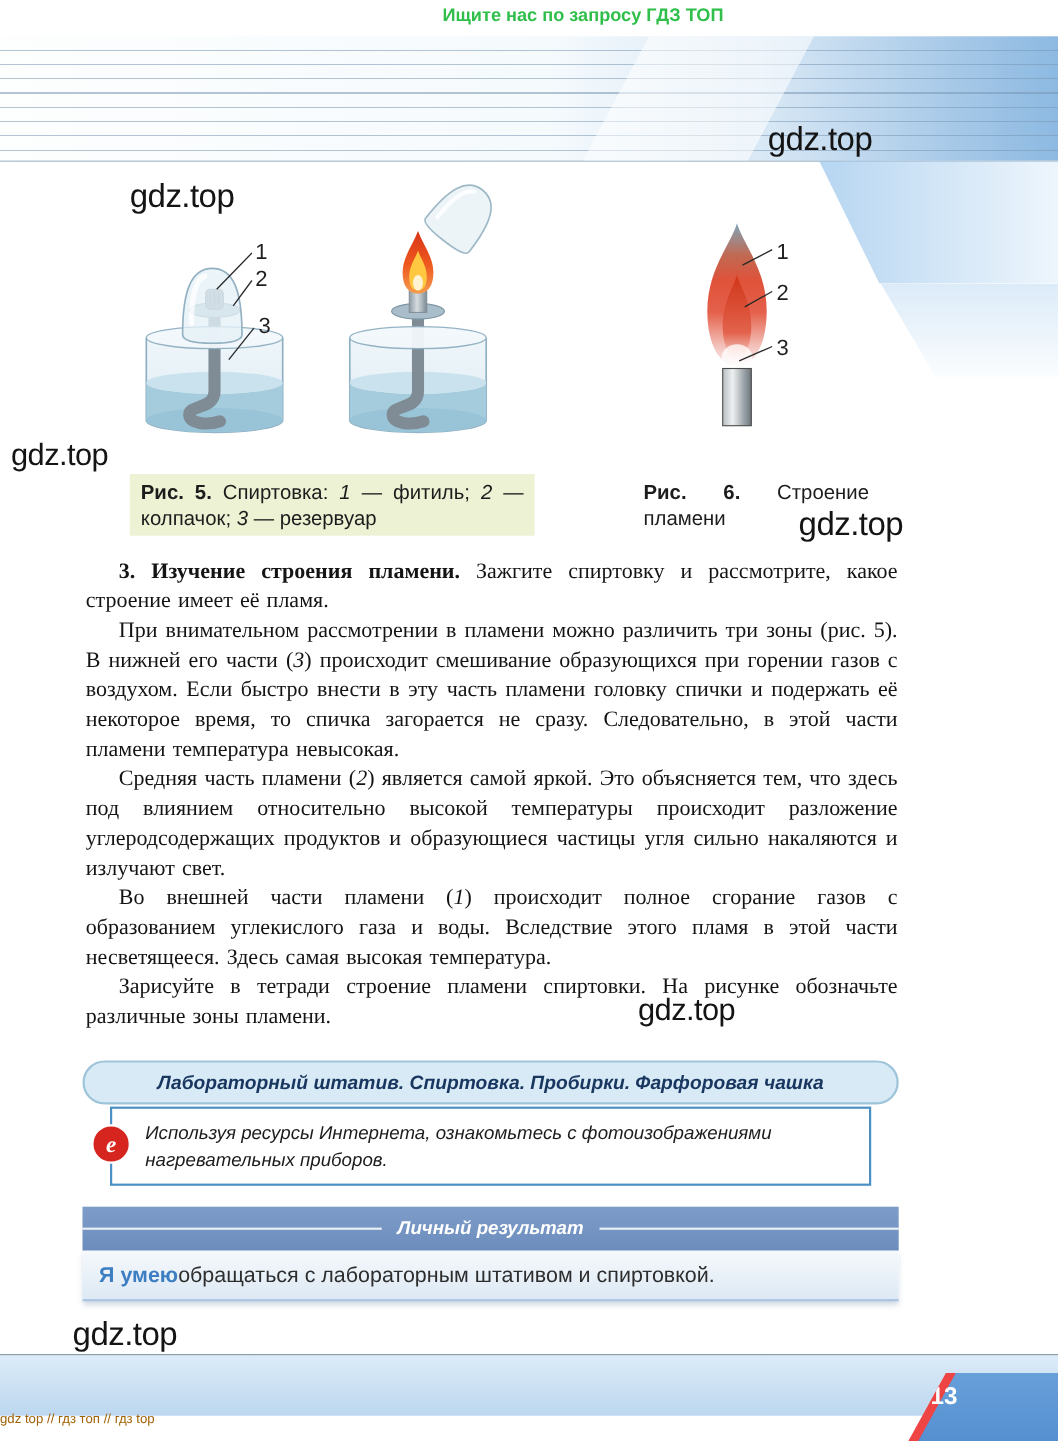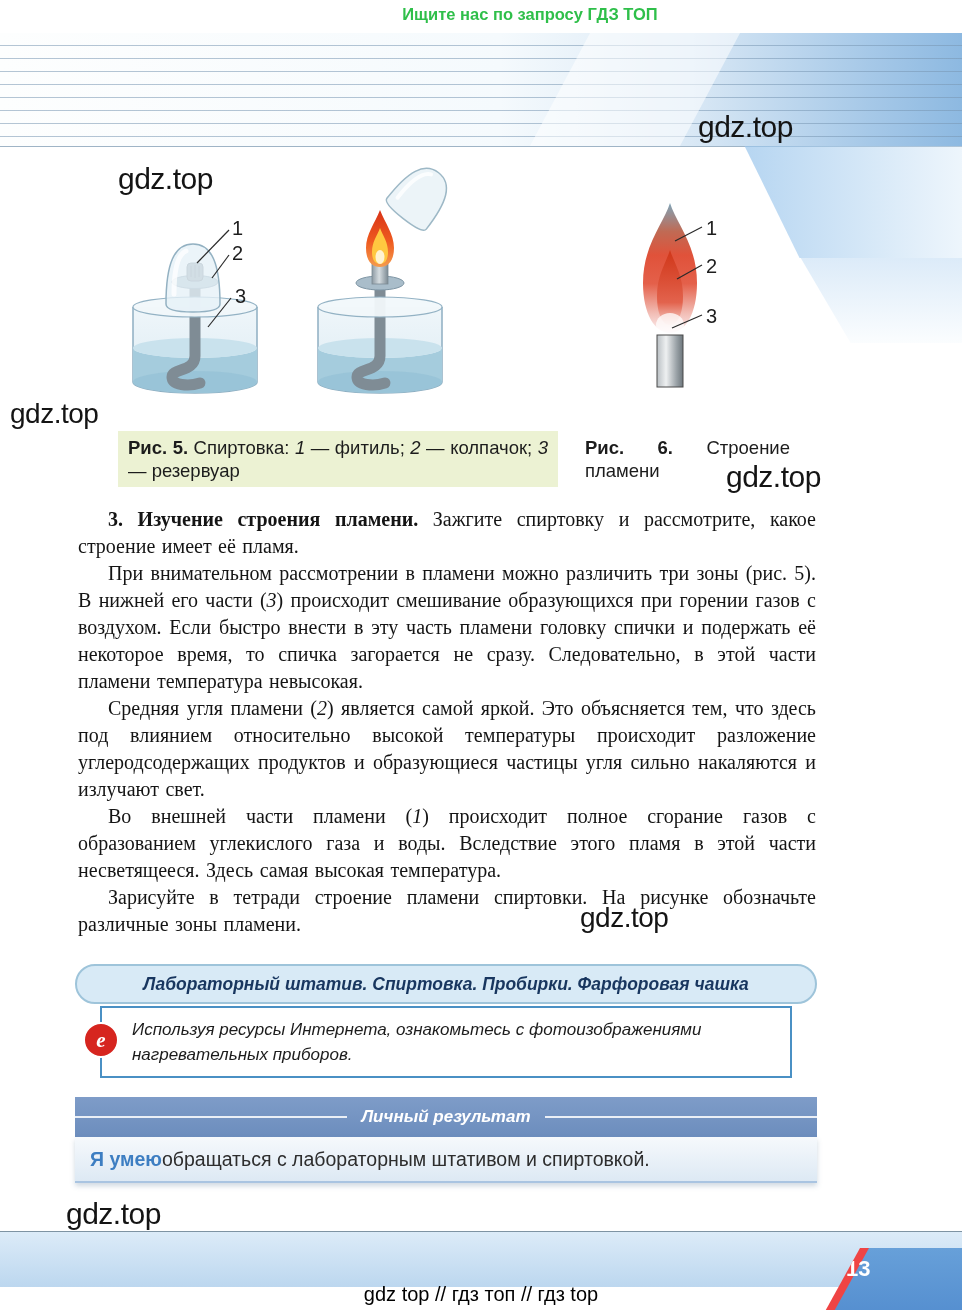--- a/index.html
+++ b/index.html
@@ -34,21 +34,21 @@
   .wm5{left:580px;top:902px;font-size:28px;}
   .wm6{left:66px; top:1197px;font-size:30px;}
 
   
   .fig5{position:absolute;left:100px;top:160px;}
   .fig6{position:absolute;left:585px;top:195px;z-index:2;}
   .fig-num{font-family:"Liberation Sans",sans-serif;font-size:20px;fill:#1e1e1e;}
 
   .fig-caption{position:absolute;font-size:18.5px;line-height:23px;color:#1c1c1c;
     font-family:"Liberation Sans",sans-serif;text-align:justify;padding:5px 10px;box-sizing:border-box;}
-  .cap5{left:118px;top:431px;width:440px;background:#ecf2d3;}
+  .cap5{left:118px;top:431px;width:368px;background:#ecf2d3;}
   .cap6{left:585px;top:431px;width:215px;padding-left:0;}
   .fig-caption b{font-weight:bold;}
   .fig-caption i{font-style:italic;}
 
   
   .body-text{position:absolute;left:78px;top:506px;width:738px;
     font-family:"Liberation Serif",serif;font-size:20px;line-height:27px;color:#141414;
     text-align:justify;word-spacing:1.5px;}
   .body-text p{margin:0;text-indent:30px;}
   .body-text b{font-weight:bold;}
@@ -82,22 +82,22 @@
   .pr-text{color:#2d2d2d;}
 
   
   .footer-band{position:absolute;left:0;top:1231px;width:962px;height:55px;
     background:linear-gradient(to bottom,#dcebf8,#bcd7ef);border-top:1.5px solid #7e93a3;}
   .tab-outer{position:absolute;left:812px;top:1248px;width:150px;height:87px;z-index:5;
     background:#ef4444;clip-path:polygon(32% 0%,100% 0%,100% 100%,0% 100%);}
   .tab-inner{position:absolute;inset:0;background:linear-gradient(to bottom,#67a0d9,#4f89cd);
     clip-path:polygon(38% 0%,100% 0%,100% 100%,6% 100%);}
   .tab-num{position:absolute;left:34px;top:8px;color:#ffffff;font-size:22px;font-weight:bold;}
-  .footer-links{position:absolute;left:0;top:1283px;width:100%;text-align:center;
-    font-size:20px;color:#000000;z-index:6;}
+  .footer-links{position:absolute;left:0;top:1283px;width:100%;text-align:left;
+    font-size:12px;color:#a16207;z-index:6;}
 </style>
 </head>
 <body>
 
 <div id="page">
 
   <div class="top-notice">Ищите нас по запросу ГДЗ ТОП</div>
 
   <div class="banner">
     <div class="lines"></div>
@@ -205,21 +205,21 @@
     <text class="fig-num" x="121" y="128">3</text>
   </svg>
 
   <div class="fig-caption cap5"><b>Рис. 5.</b><span> Спиртовка: </span><i>1</i><span> — фитиль; </span><i>2</i><span> — колпачок; </span><i>3</i><span> — резервуар</span></div>
 
   <div class="fig-caption cap6"><b>Рис. 6.</b><span> Строение пламени</span></div>
 
   <div class="body-text">
     <p><b>3. Изучение строения пламени.</b><span> Зажгите спиртовку и рассмотрите, какое строение имеет её пламя.</span></p>
     <p><span>При внимательном рассмотрении в пламени можно различить три зоны (рис. 5). В нижней его части (</span><i class="n">3</i><span>) происходит смешивание образующихся при горении газов с воздухом. Если быстро внести в эту часть пламени головку спички и подержать её некоторое время, то спичка загорается не сразу. Следовательно, в этой части пламени температура невысокая.</span></p>
-    <p><span>Средняя угля пламени (</span><i class="n">2</i><span>) является самой яркой. Это объясняется тем, что здесь под влиянием относительно высокой температуры происходит разложение углеродсодержащих продуктов и образующиеся частицы угля сильно накаляются и излучают свет.</span></p>
+    <p><span>Средняя часть пламени (</span><i class="n">2</i><span>) является самой яркой. Это объясняется тем, что здесь под влиянием относительно высокой температуры происходит разложение углеродсодержащих продуктов и образующиеся частицы угля сильно накаляются и излучают свет.</span></p>
     <p><span>Во внешней части пламени (</span><i class="n">1</i><span>) происходит полное сгорание газов с образованием углекислого газа и воды. Вследствие этого пламя в этой части несветящееся. Здесь самая высокая температура.</span></p>
     <p><span>Зарисуйте в тетради строение пламени спиртовки. На рисунке обозначьте различные зоны пламени.</span></p>
   </div>
 
   <div class="equip">
       <span>Лабораторный штатив. Спиртовка. Пробирки. Фарфоровая чашка</span>
     </div>
 
   <div class="inet">
     <div class="inet-icon">

